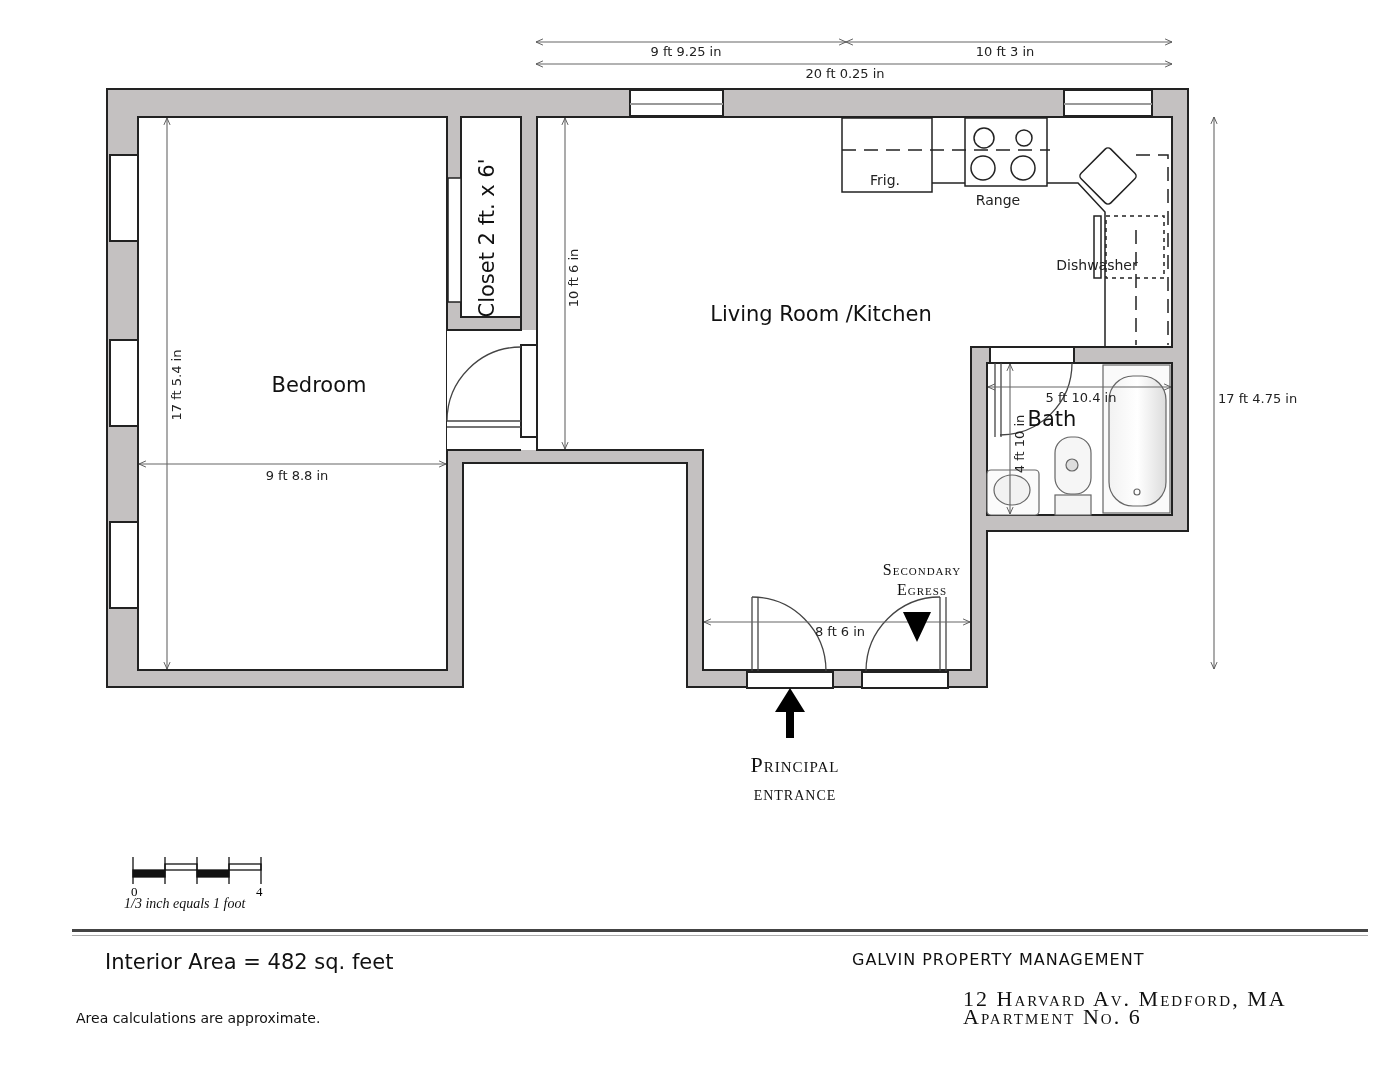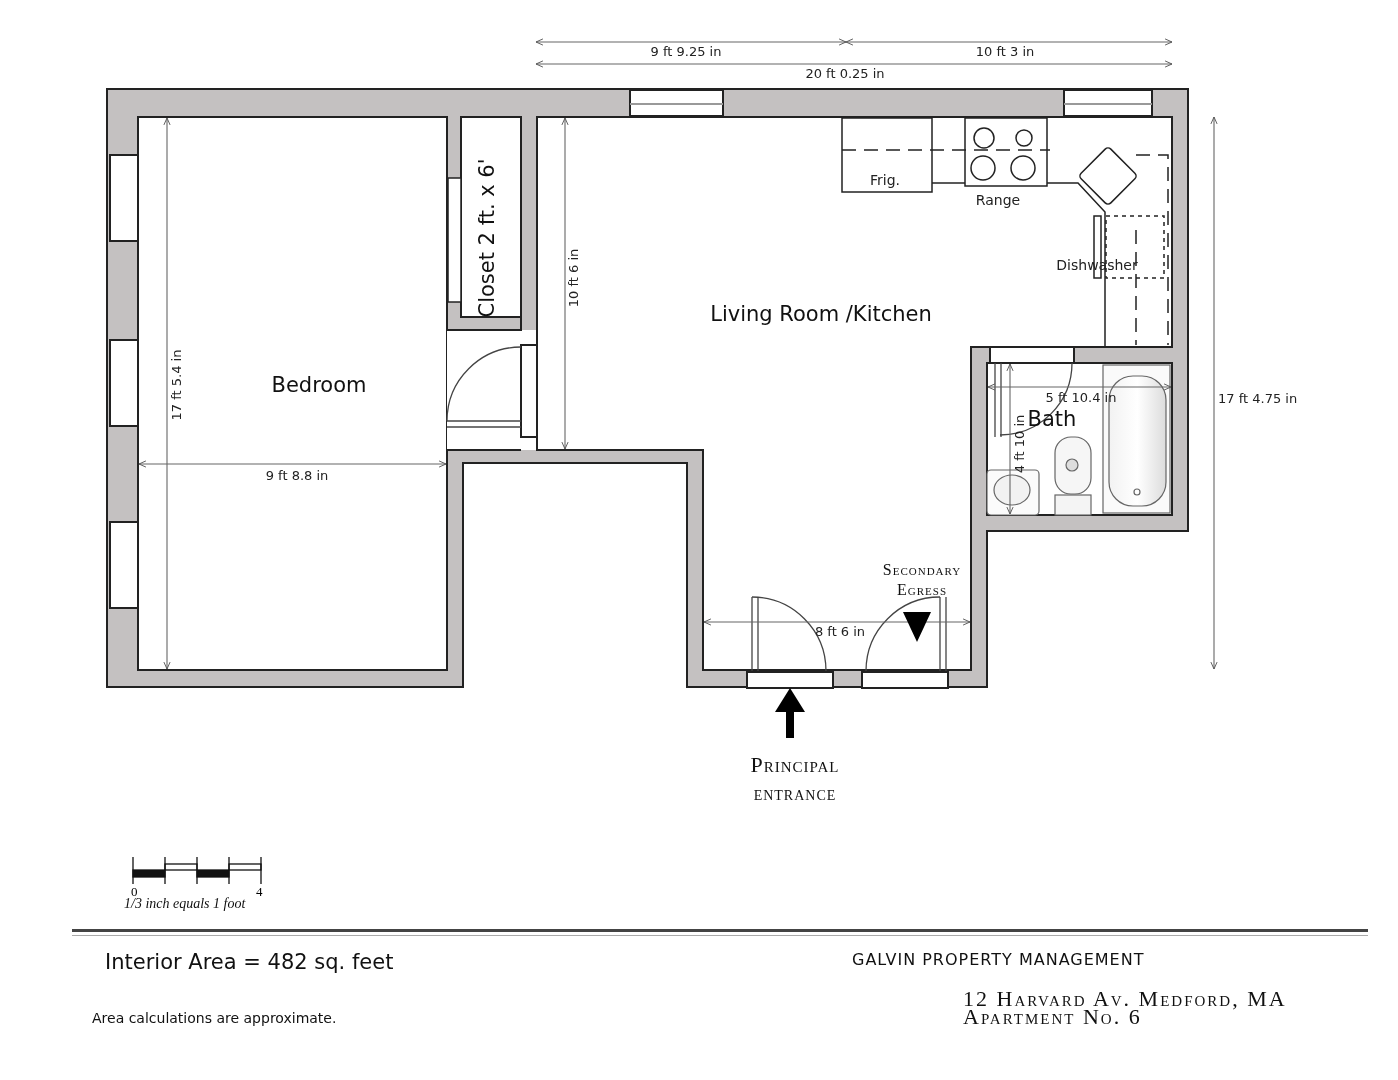--- a/index.html
+++ b/index.html
@@ -7,21 +7,21 @@
          font-family: "DejaVu Sans", "Liberation Sans", sans-serif; color:#111; }
   #plan { position:absolute; left:0; top:0; width:1398px; height:1080px; }
   .dimtxt { font-family: "DejaVu Sans", sans-serif; font-size:13px; fill:#222; }
   .room { font-family: "DejaVu Sans", sans-serif; font-size:21px; fill:#111; }
   .fix { font-family: "DejaVu Sans", sans-serif; font-size:14px; fill:#222; }
   .sc { font-family: "Liberation Serif", "DejaVu Serif", serif; fill:#111; font-variant: small-caps; letter-spacing:1px; }
   .wall { fill:#c4c1c1; stroke:#222; stroke-width:2; }
   .hr1 { position:absolute; left:72px; top:929px; width:1296px; height:3px; background:#444; }
   .hr2 { position:absolute; left:72px; top:935px; width:1296px; height:1px; background:#aaa; }
   .area { position:absolute; left:76px; top:950px; font-size:21px; font-family:"DejaVu Sans", sans-serif;margin-left:29px; }
-  .approx { position:absolute; left:92px; top:1010px; font-size:14px; font-family:"DejaVu Sans", sans-serif; }
+  .approx { position:absolute; left:76px; top:1010px; font-size:14px; font-family:"DejaVu Sans", sans-serif; }
   .company { position:absolute; left:852px; top:950px; font-size:16px; letter-spacing:1px; font-family:"DejaVu Sans", sans-serif; }
   .addr { position:absolute; left:963px; top:978px; font-size:22px; font-family:"Liberation Serif", serif; font-variant:small-caps; letter-spacing:2px;margin-top:8px; }
   .apt { position:absolute; left:963px; top:1004px; font-size:22px; font-family:"Liberation Serif", serif; font-variant:small-caps; letter-spacing:2px; }
   .scale-caption { position:absolute; left:124px; top:896px; font-size:14px; font-style:italic; font-family:"Liberation Serif", serif; }
 </style>
 </head>
 <body>
 
 <svg id="plan" viewBox="0 0 1398 1080" xmlns="http://www.w3.org/2000/svg">
   <defs>

